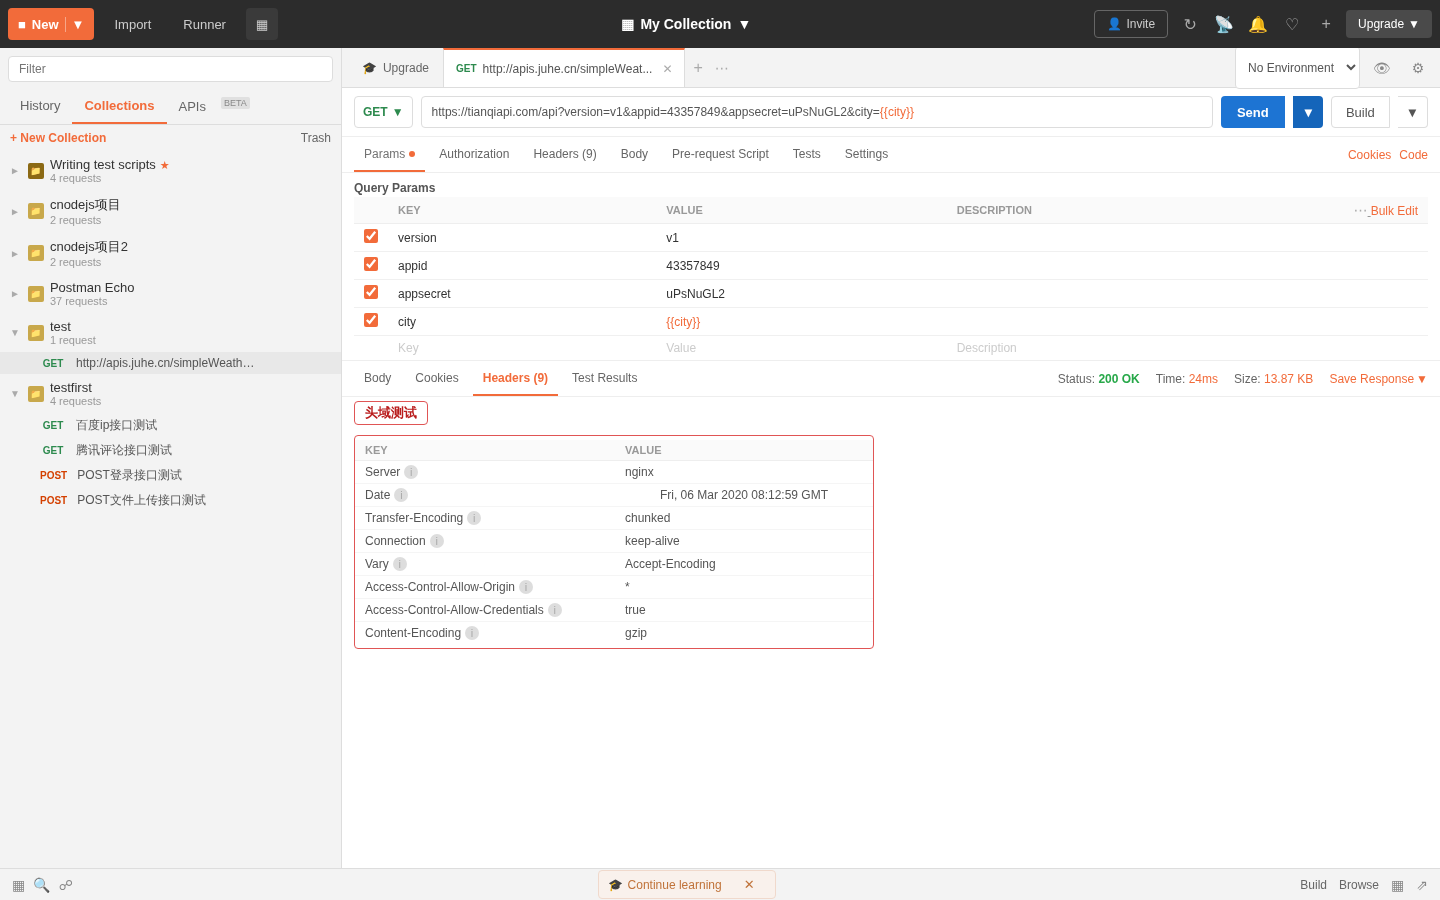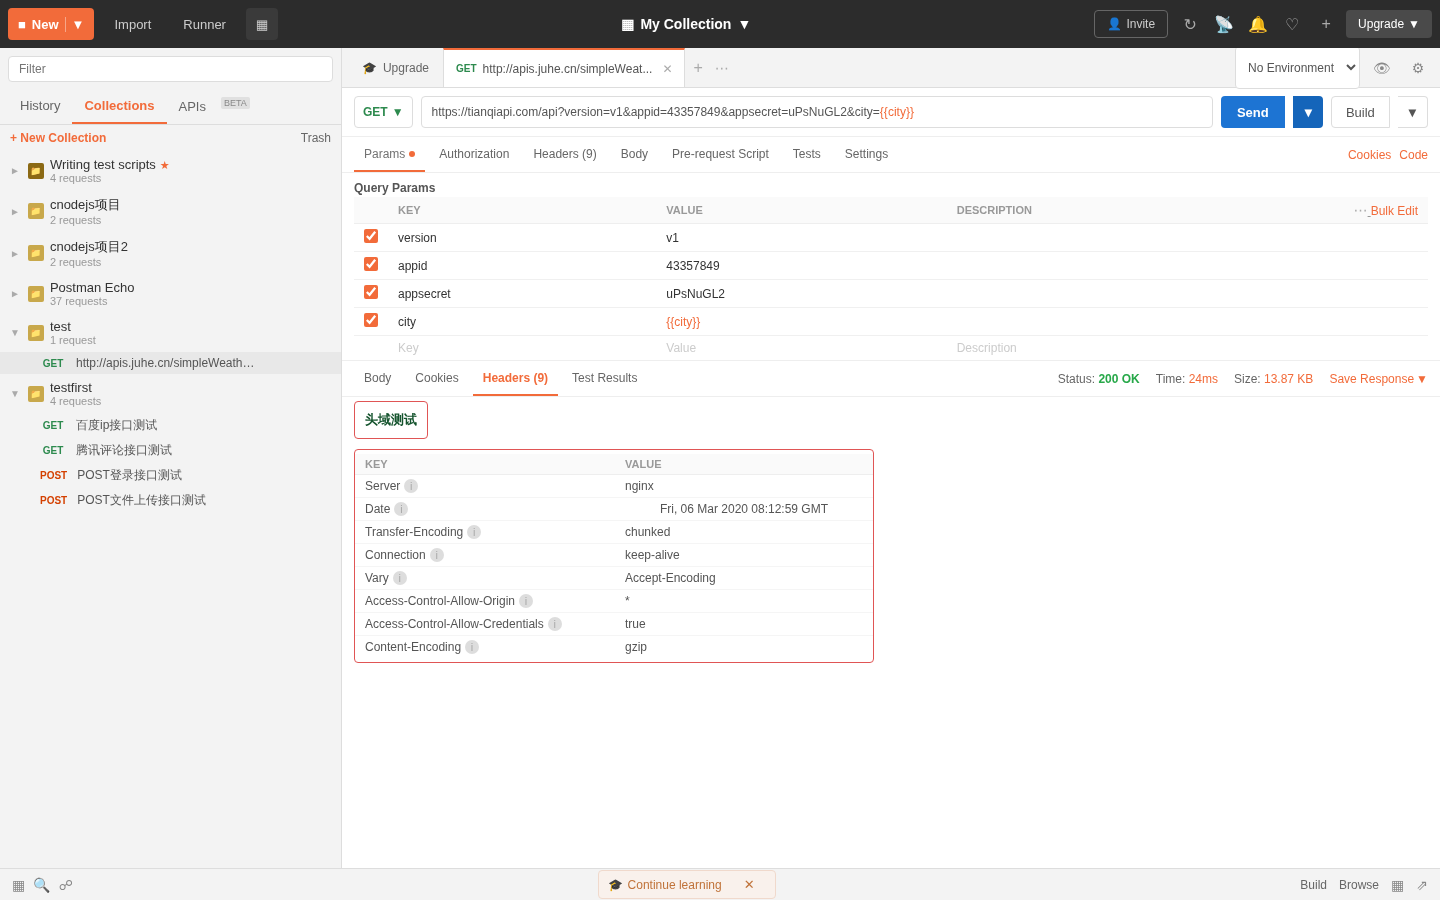--- a/index.html
+++ b/index.html
@@ -362,21 +362,21 @@
           <span>Time: <span class="time-val">24ms</span></span>
           <span>Size: <span class="size-val">13.87 KB</span></span>
           <button class="save-response-btn">
             <span>Save Response</span>
             <span>▼</span>
           </button>
         </div>
       </div>
 
       <div style="padding: 4px 12px;">
-        <div style="display: inline-block; border: 1.5px solid #e05555; border-radius: 4px; padding: 9px 10px; color: #14532d; font-size: 13px; font-weight: 600; margin-bottom: 6px;">
+        <div style="display: inline-block; border: 1.5px solid #e05555; border-radius: 4px; padding: 2px 10px; color: #b91c1c; font-size: 13px; font-weight: 600; margin-bottom: 6px;">
           <span>头域测试</span>
         </div>
       </div>
 
       <div style="padding: 0 12px; overflow-y: auto;">
         <div style="border: 1.5px solid #e05555; border-radius: 4px; padding: 4px 0; display: inline-block; min-width: 520px;">
           <table class="params-table" style="width: 100%; min-width: 500px;">
             <thead>
               <tr>
                 <th style="width: 260px; padding: 4px 10px; font-size: 11px; color: #999; border-bottom: 1px solid #eee;">KEY</th>

